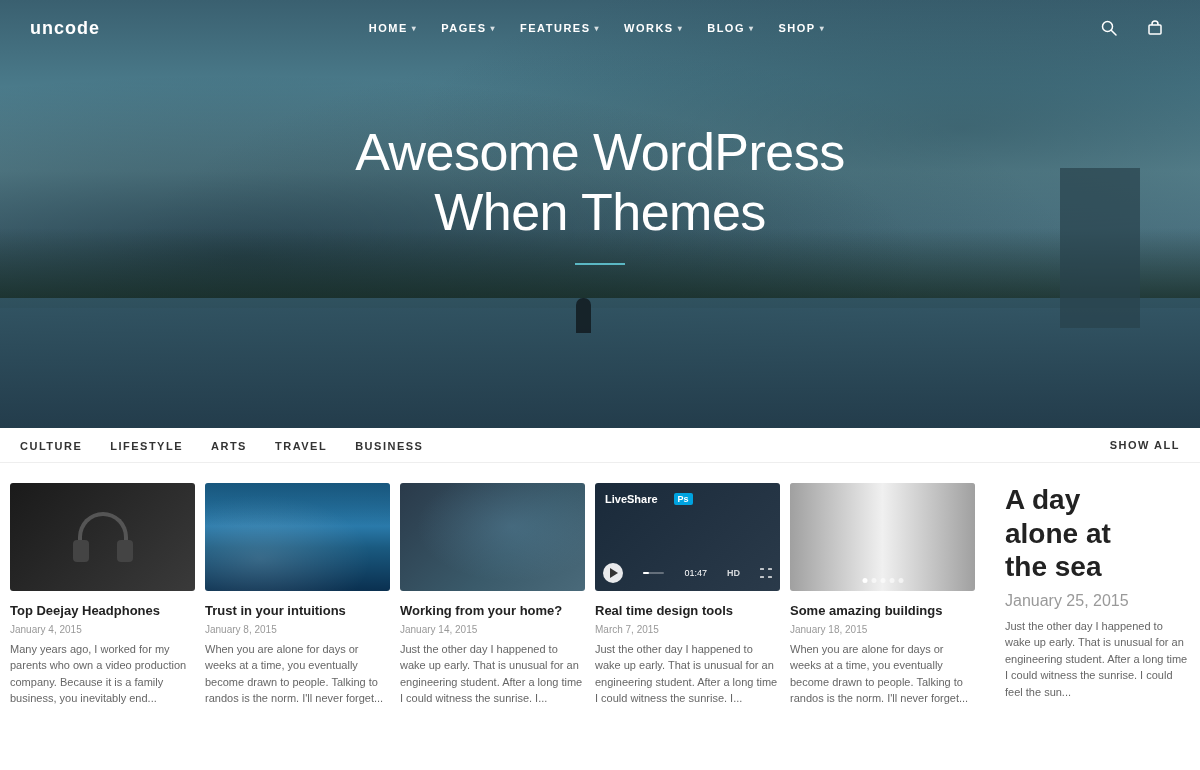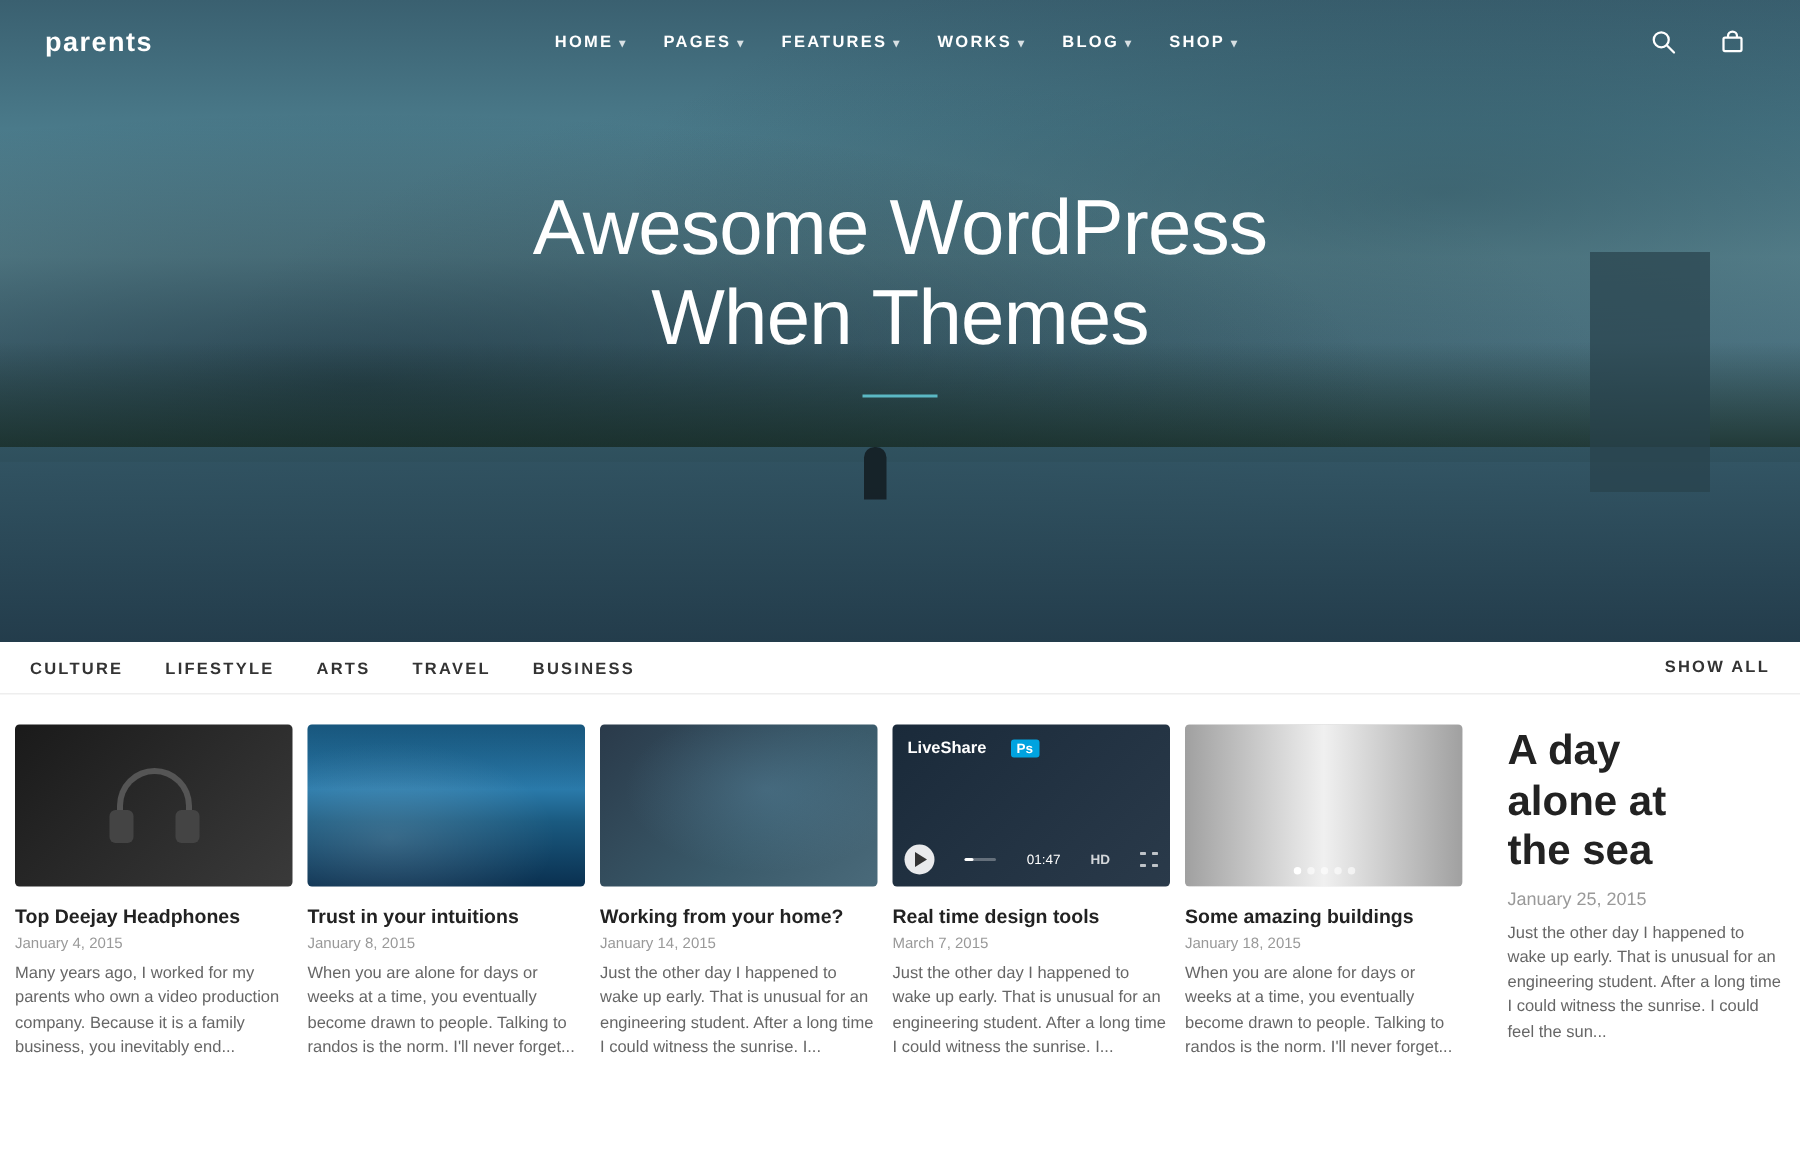--- a/index.html
+++ b/index.html
@@ -320,21 +320,21 @@
 
     
     .text-card-title {
       font-size: 28px;
       font-weight: 700;
       color: #222;
       line-height: 1.2;
       margin-bottom: 8px;
     }
     .text-card-date {
-      font-size: 12px;
+      font-size: 16px;
       color: #999;
       margin-bottom: 8px;
     }
     .text-card-excerpt {
       font-size: 11px;
       color: #666;
       line-height: 1.5;
     }
 
     .waves-overlay {
@@ -366,21 +366,21 @@
       border-radius: 3px;
       margin-bottom: 12px;
       position: relative;
       overflow: hidden;
     }
   </style>
 </head>
 <body>
 
 <nav class="navbar">
-  <div class="navbar-logo">parents</div>
+  <div class="navbar-logo">uncode</div>
   <ul class="navbar-links">
     <li>
       <a href="#">
         <span>HOME</span>
         <span class="chevron">▾</span>
       </a>
     </li>
     <li>
       <a href="#">
         <span>PAGES</span>

